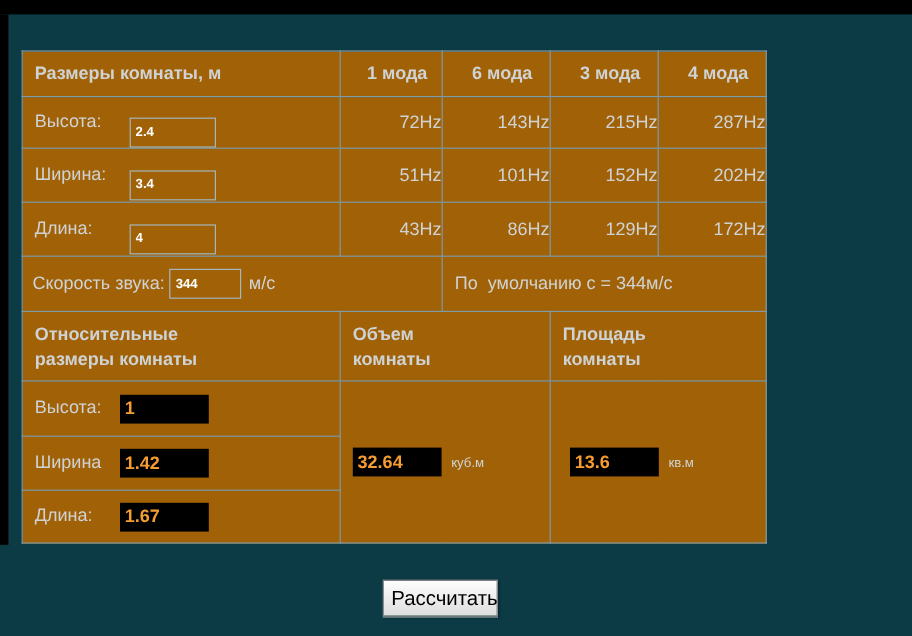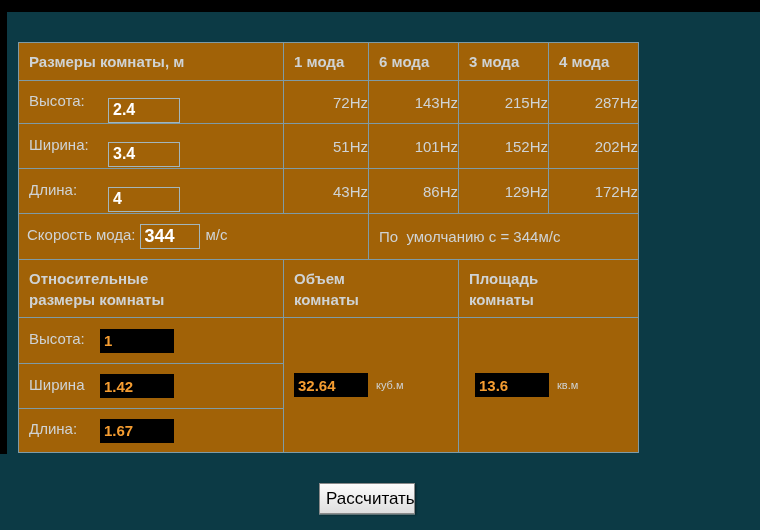--- a/index.html
+++ b/index.html
@@ -38,20 +38,21 @@
     padding: 0 0 0 10px;
     vertical-align: middle;
   }
   td.hcell {
     background: #0e4754;
     font-weight: bold;
     font-size: 16px;
     color: #dadee0;
   }
   td.mode-h {
+    text-align: center;
     padding: 0;
   }
   td.freq {
     text-align: right;
     padding: 0;
     font-size: 15px;
   }
   .c-blue   { color: #1e9bf0; }
   .c-green  { color: #22a122; }
   .c-magenta{ color: #cc66cc; }
@@ -66,34 +67,34 @@
     width: 71px;
     color: #cfd3d5;
   }
   input.dim-input {
     width: 62px;
     height: 21px;
     background: transparent;
     border: 1px solid #a3b6bc;
     color: #ffffff;
     font-family: "Liberation Sans", "DejaVu Sans", sans-serif;
-    font-size: 16px;
+    font-size: 11px;
     font-weight: 600;
     padding: 1px 4px;
     vertical-align: middle;
     margin-top: 16px;
   }
   input.speed-input {
     width: 50px;
     height: 21px;
     background: transparent;
     border: 1px solid #a3b6bc;
     color: #ffffff;
     font-family: "Liberation Sans", "DejaVu Sans", sans-serif;
-    font-size: 18px;
+    font-size: 11px;
     font-weight: 600;
     padding: 1px 4px;
     margin: 0 6px 0 4px;
     vertical-align: middle;
   }
   input.black-box {
     width: 66px;
     height: 22px;
     background: #000000;
     border: none;
@@ -179,21 +180,21 @@
       <span class="lbl">Длина:</span><input class="dim-input" value="4" style="">
     </td>
     <td class="freq c-blue">43Hz</td>
     <td class="freq c-green">86Hz</td>
     <td class="freq c-magenta">129Hz</td>
     <td class="freq c-yellow">172Hz</td>
   </tr>
 
   <tr style="height:46px">
     <td colspan="2" style="padding-left:8px">
-      <span>Скорость мода:</span><input class="speed-input" value="344" style=""><span>м/с</span>
+      <span>Скорость звука:</span><input class="speed-input" value="344" style=""><span>м/с</span>
     </td>
     <td colspan="3" class="note-cell">По  умолчанию с = 344м/с</td>
   </tr>
 
   <tr style="height:58px">
     <td class="hcell section-h">Относительные
 размеры комнаты</td>
     <td colspan="2" class="hcell section-h">Объем
 комнаты</td>
     <td colspan="2" class="hcell section-h">Площадь

